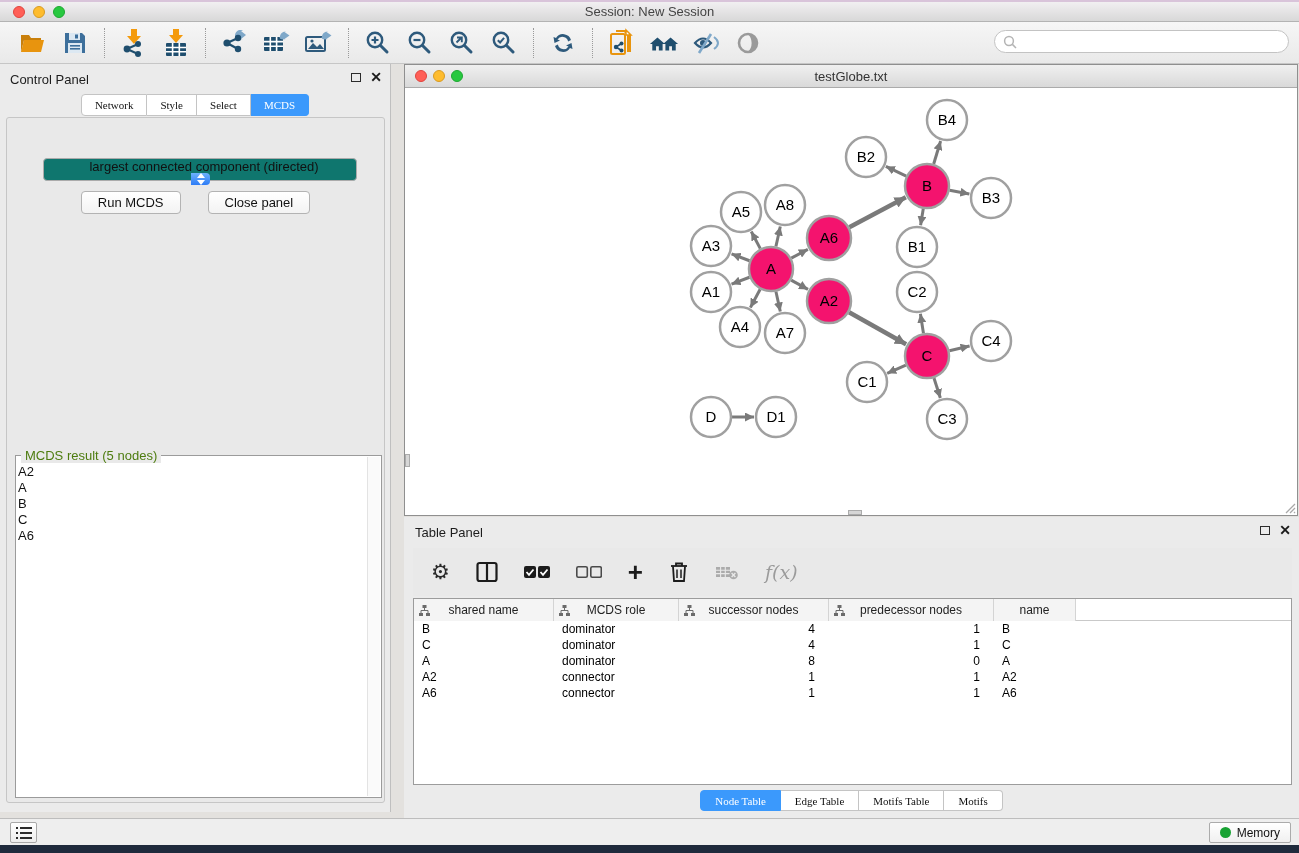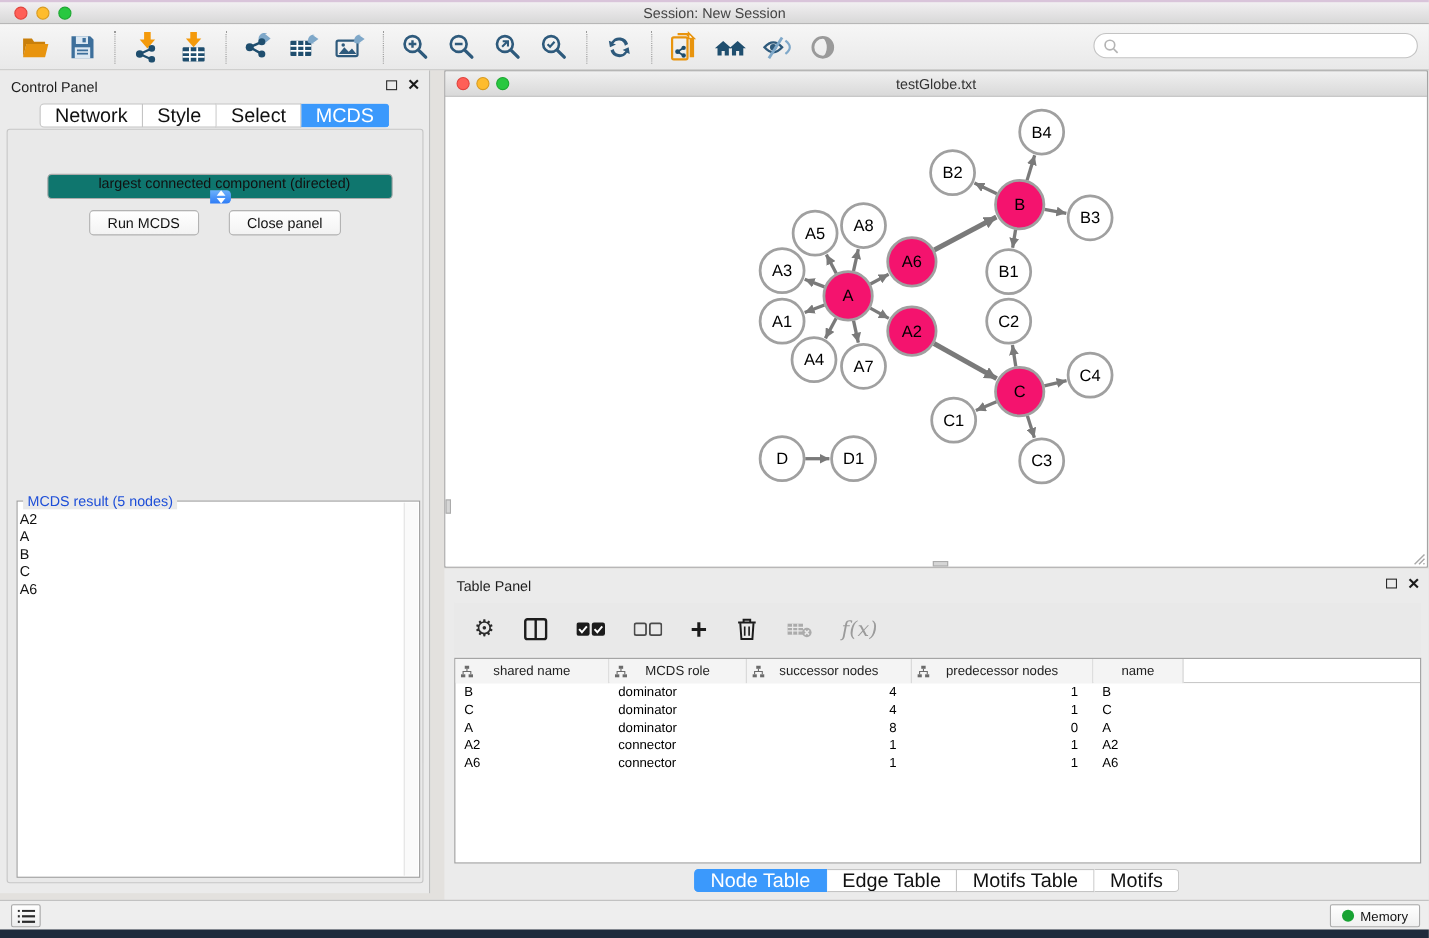--- a/index.html
+++ b/index.html
@@ -33,22 +33,22 @@
   
   .cpanel { position:absolute; left:0; top:64px; width:391px; height:748px;
     background:#ebebeb; border-right:1px solid #bfbfbf; }
   .panelhead { position:relative; height:28px; }
   .panelhead .ptitle { position:absolute; left:10px; top:8px; font-size:13px; color:#1d1d1d; }
   .winbtns { position:absolute; right:8px; top:8px; display:flex; gap:9px; align-items:center; }
   .float-ico { width:10px; height:9px; border:1.6px solid #2b2b2b; }
   .close-ico { font-size:14px; font-weight:bold; color:#1a1a1a; line-height:10px; }
 
   .segbar { position:absolute; left:0; width:100%; display:flex; justify-content:center; }
-  .seg-tab { font-size:18px; color:#111; background:#fff; border:1px solid #c4c4c4; border-left:none;
-    padding:3px 13px; height:22px; display:flex; align-items:center; }
+  .seg-tab { font-size:11px; color:#111; background:#fff; border:1px solid #c4c4c4; border-left:none;
+    padding:3px 13px; height:22px; display:flex; align-items:center;font-family:Liberation Serif, serif; }
   .seg-tab:first-child { border-left:1px solid #c4c4c4; border-radius:4px 0 0 4px; }
   .seg-tab:last-child { border-radius:0 4px 4px 0; }
   .seg-tab.active { background:#3b99fc; border-color:#3b99fc; color:#fff; }
 
   .cp-tabs { top:30px; }
   .cp-content { position:absolute; left:6px; top:53px; width:379px; height:686px;
     background:#e9e9e9; border:1px solid #c6c6c6; border-radius:3px; }
   .opt-label { position:absolute; top:21px; width:100%; text-align:center; font-size:13px; color:#111; }
   .dropdown { position:absolute; left:36px; top:40px; width:314px; height:23px; background:#0f766e;
     border:1px solid #ababab; border-radius:4px; display:flex; align-items:center;flex-direction:column; }
@@ -57,21 +57,21 @@
     background:linear-gradient(#6db1fb,#2e7cf6); display:flex; flex-direction:column; align-items:center; justify-content:center; gap:2px; }
   .dd-up { width:0;height:0;border-left:4px solid transparent;border-right:4px solid transparent;border-bottom:5px solid #fff; }
   .dd-dn { width:0;height:0;border-left:4px solid transparent;border-right:4px solid transparent;border-top:5px solid #fff; }
   .btnrow { position:absolute; top:73px; width:100%; display:flex; justify-content:center; gap:27px; }
   .pushbtn { font-size:13px; color:#111; background:linear-gradient(#ffffff,#f3f3f3);
     border:1px solid #b3b3b3; border-radius:4px; padding:3px 16px; height:23px; }
 
   .resultbox { position:absolute; left:8px; top:337px; width:367px; height:343px;
     border:1px solid #9b9b9b; background:#fff; }
   .resultbox .legend { position:absolute; top:-8px; left:5px; background:#e9e9e9; padding:0 4px;
-    font-size:13px; color:#1d4ed8; }
+    font-size:13px; color:#4d7c0f; }
   .resultlist { position:absolute; left:2px; top:8px; font-size:13px; color:#111; line-height:16px; }
   .vtrack { position:absolute; right:1px; top:1px; bottom:1px; width:13px; background:#fafafa; border-left:1px solid #e3e3e3; }
 
   
   .netwin { position:absolute; left:404px; top:64px; width:894px; height:452px;
     background:#fff; border:1px solid #8f8f8f; }
   .nettitle { position:relative; height:23px; background:linear-gradient(#f0f0f0,#d9d9d9);
     border-bottom:1px solid #ababab; }
   .nettitle .title { position:absolute; width:100%; text-align:center; top:4px; font-size:13px; color:#333; }
   .netcanvas { position:relative; width:892px; height:427px; background:#fff; }

